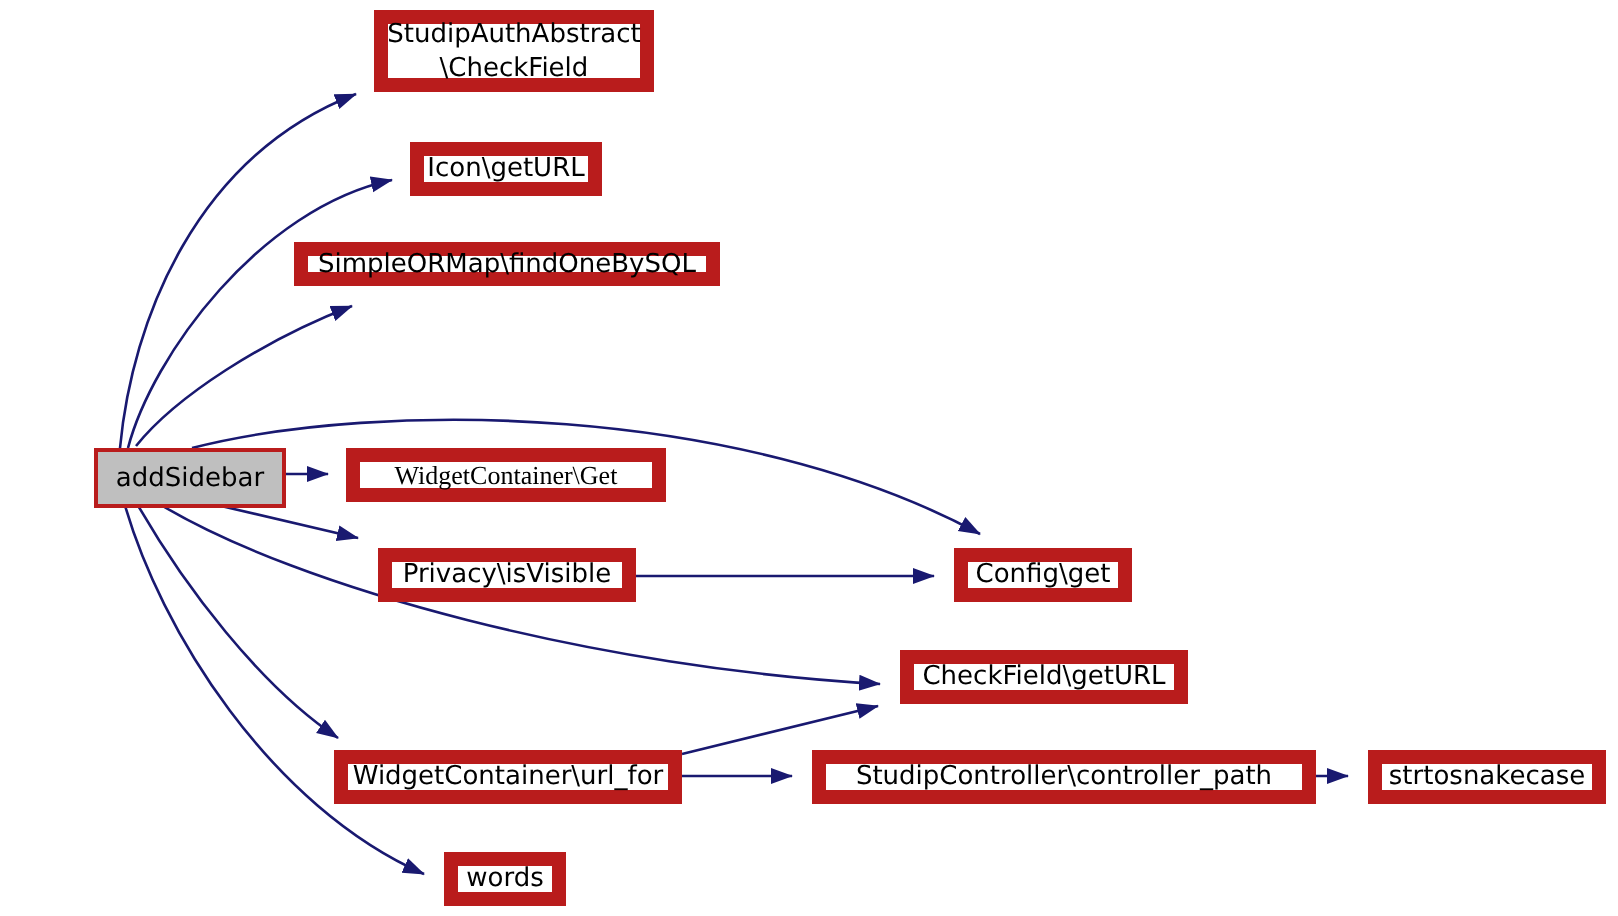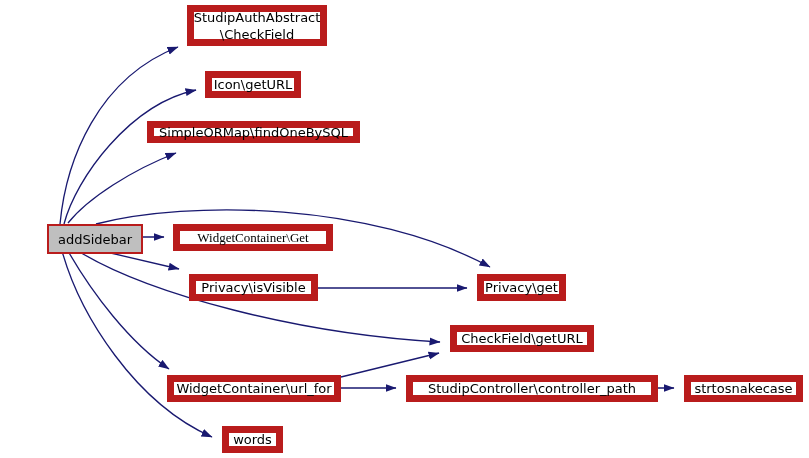--- a/index.html
+++ b/index.html
@@ -90,21 +90,21 @@
       <div class="node" style="left: 147px; top: 121px; width: 213px; height: 22px;">
         <span class="label-line">SimpleORMap\findOneBySQL</span>
       </div>
       <div class="node" style="left: 173px; top: 224px; width: 160px; height: 27px; font-family: Liberation Serif, serif;">
         <span class="label-line">WidgetContainer\Get</span>
       </div>
       <div class="node" style="left: 189px; top: 274px; width: 129px; height: 27px;">
         <span class="label-line">Privacy\isVisible</span>
       </div>
       <div class="node" style="left: 477px; top: 274px; width: 89px; height: 27px;">
-        <span class="label-line">Privacy\get</span>
+        <span class="label-line">Config\get</span>
       </div>
       <div class="node" style="left: 450px; top: 325px; width: 144px; height: 27px;">
         <span class="label-line">CheckField\getURL</span>
       </div>
       <div class="node" style="left: 167px; top: 375px; width: 174px; height: 27px;">
         <span class="label-line">WidgetContainer\url_for</span>
       </div>
       <div class="node" style="left: 406px; top: 375px; width: 252px; height: 27px;">
         <span class="label-line">StudipController\controller_path</span>
       </div>

